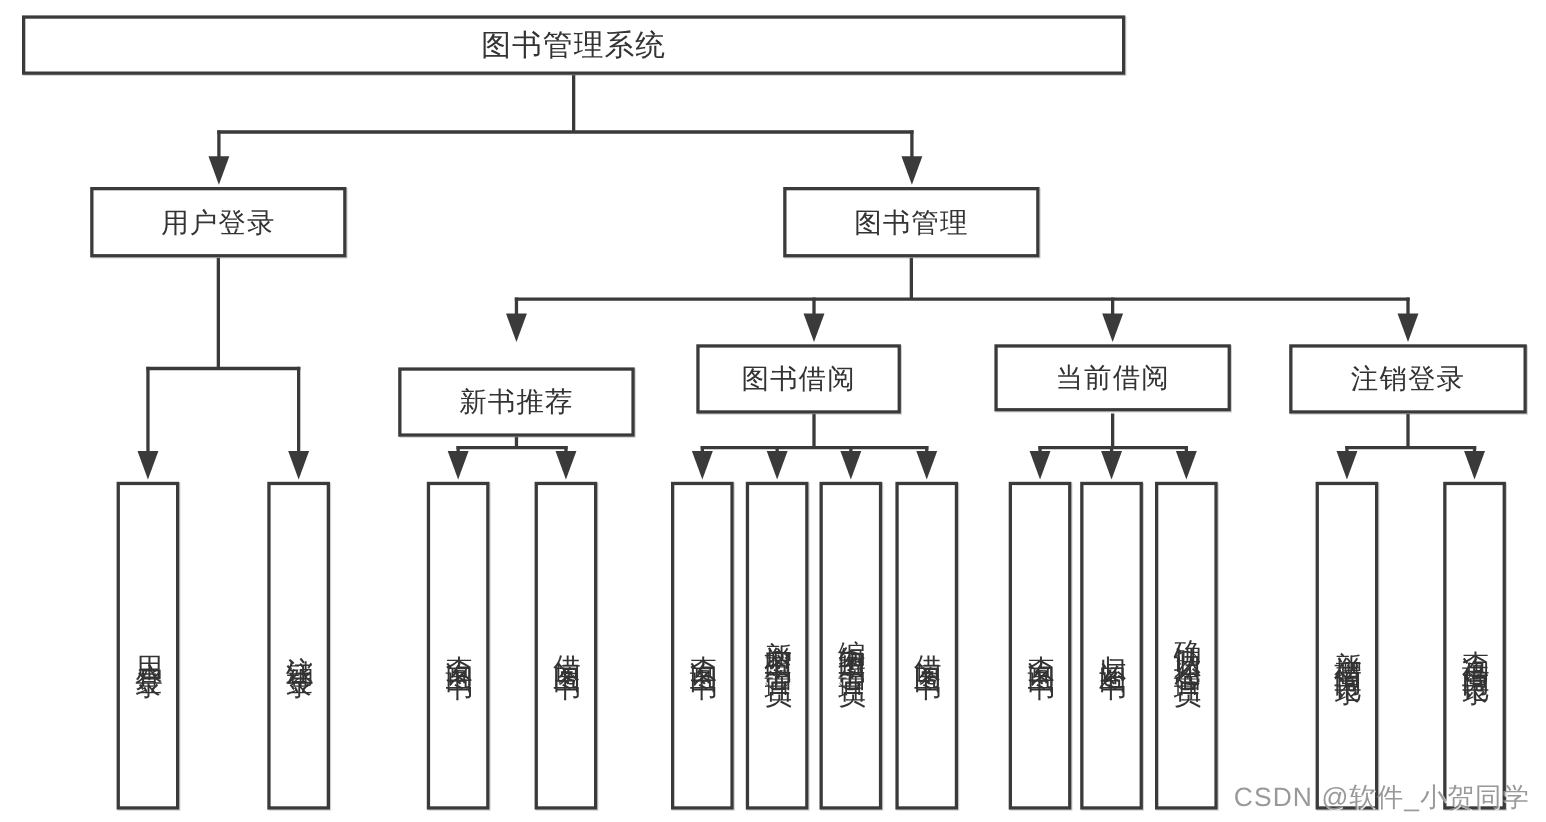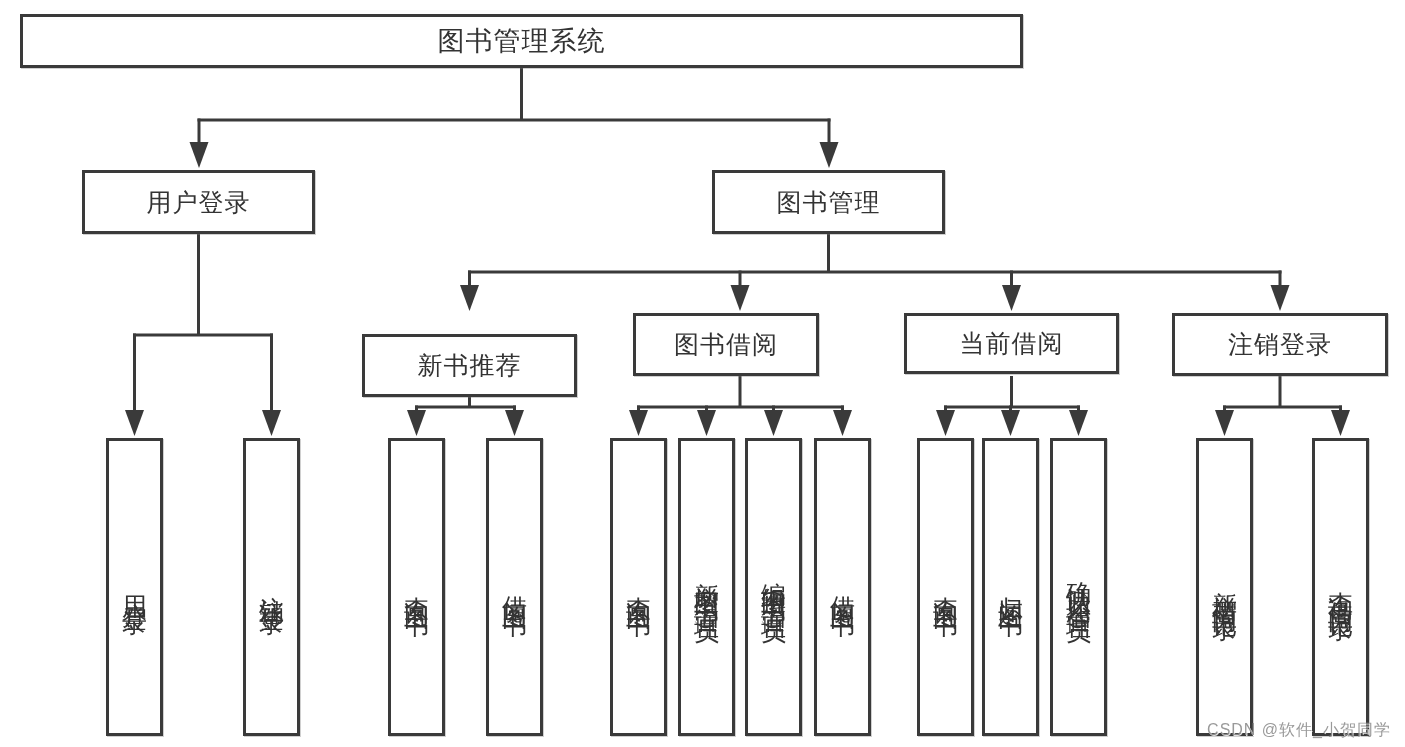--- a/index.html
+++ b/index.html
@@ -33,21 +33,21 @@
     writing-mode: vertical-rl;
     text-orientation: mixed;
     font-size: 25px;
     letter-spacing: 5.5px;
     line-height: 1;
   }
   .watermark {
     position: absolute;
     right: 14px;
     bottom: 6px;
-    font-size: 16px;
+    font-size: 24px;
     color: rgba(142,142,142,0.9);
     text-shadow: 1px 1px 0 rgba(255,255,255,0.85);
     letter-spacing: 1px;
     z-index: 5;
     white-space: nowrap;
   }
 </style>
 </head>
 <body>
 

